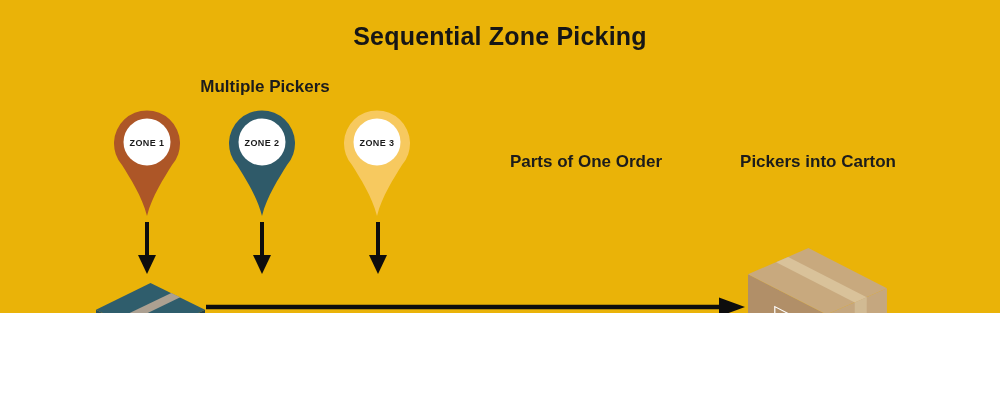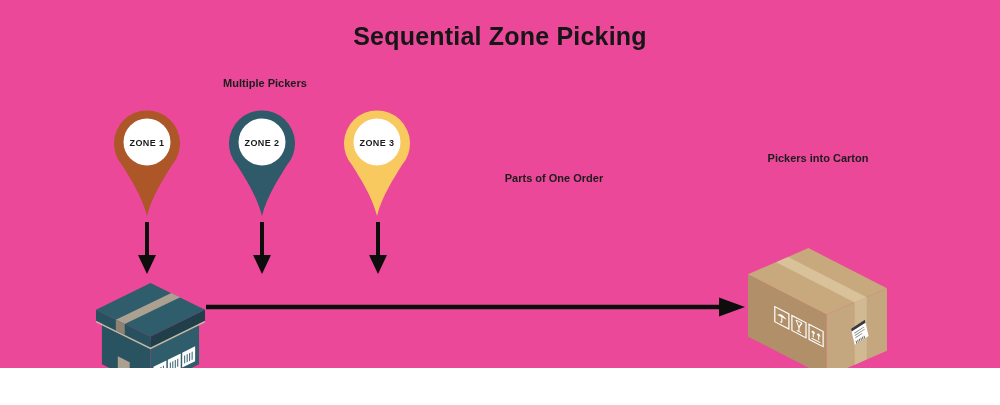--- a/index.html
+++ b/index.html
@@ -1,29 +1,29 @@
 <!DOCTYPE html>
 <html><head>
 <meta charset="utf-8">
 <style>
   html,body{margin:0;padding:0;background:#fff;}
   .stage{
-    position:relative;width:1000px;height:368px;background:#ec4899;overflow:hidden;
+    position:relative;width:1000px;height:313px;background:#eab308;overflow:hidden;
     font-family:"Liberation Sans",sans-serif;color:#1a1a1a;
   }
   .abs{position:absolute;}
   .title{
     left:0;right:0;top:22px;text-align:center;
     font-size:25px;font-weight:700;letter-spacing:.2px;color:#161616;
   }
   .sublabel{
-    font-size:11px;font-weight:700;text-align:center;width:220px;color:#1c1c1c;
+    font-size:17px;font-weight:700;text-align:center;width:220px;color:#1c1c1c;
   }
   .lbl-pickers{left:155px;top:77px;}
-  .lbl-parts{left:444px;top:152px;margin-top:20px;}
+  .lbl-parts{left:476px;top:152px;}
   .lbl-packed{left:708px;top:152px;}
   .pin{top:110px;width:66px;height:106px;}
   .pin-1{left:114px;} .pin-2{left:229px;} .pin-3{left:344px;}
   .down-arrow{top:222px;width:20px;height:52px;}
   .da-1{left:137px;} .da-2{left:252px;} .da-3{left:368px;}
   .tote{left:94px;top:281px;width:113px;height:111px;}
   .flow-arrow{left:203px;top:295px;width:544px;height:24px;}
   .carton{left:746px;top:242px;width:147px;height:145px;}
   svg text{font-family:"Liberation Sans",sans-serif;}
 </style>

